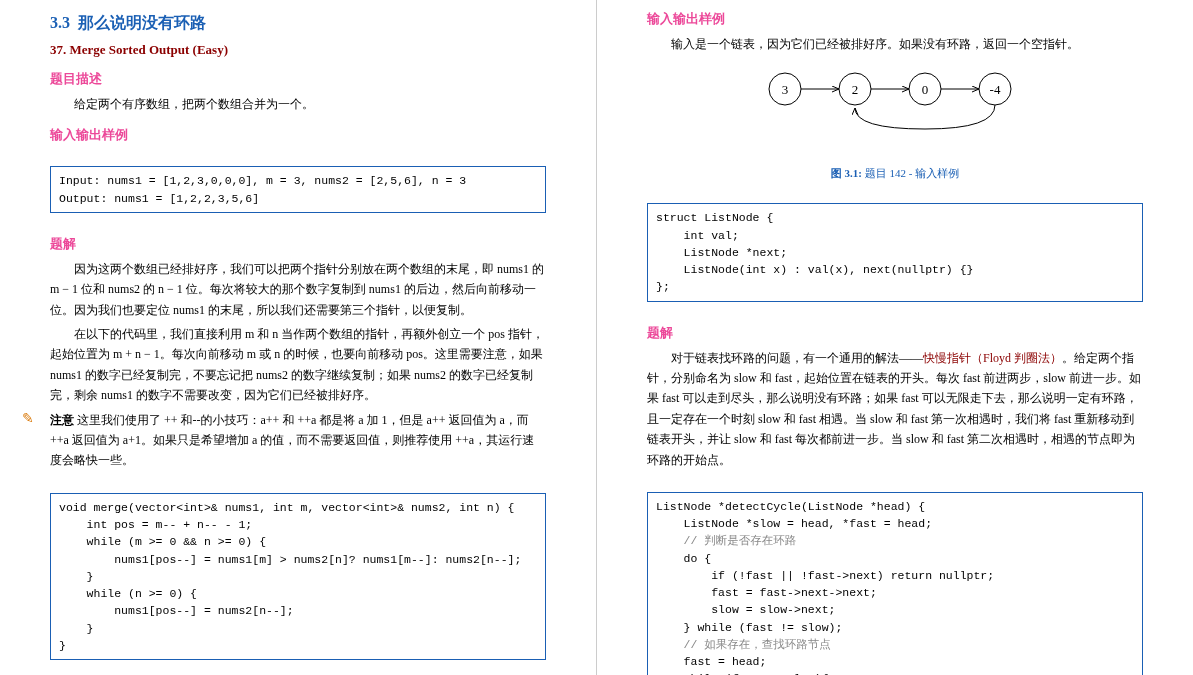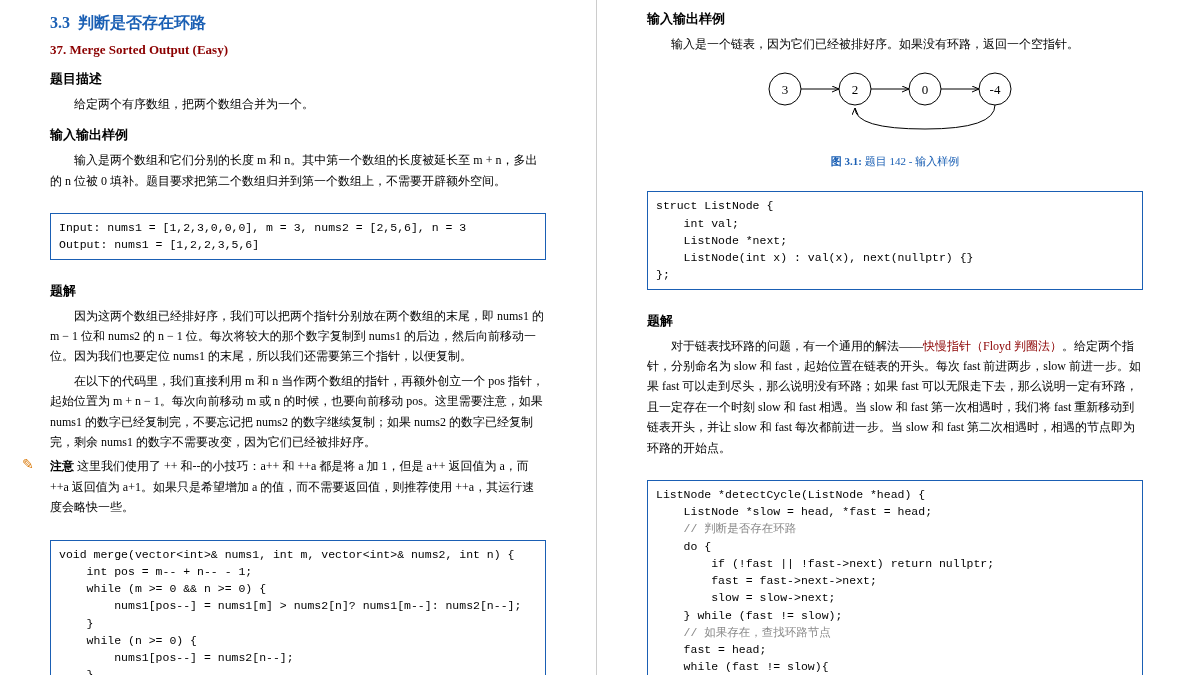--- a/index.html
+++ b/index.html
@@ -28,21 +28,21 @@
     font-size: 16px;
     margin: 3px 0 8px 0;
   }
   .h-problem {
     color: #8b0000;
     font-weight: bold;
     font-size: 13px;
     margin: 6px 0 10px 0;
   }
   .h-sub {
-    color: #000000;
+    color: #ec4899;
     font-weight: bold;
     font-size: 13px;
     margin: 12px 0 6px 0;
   }
   p {
     margin: 4px 0;
     line-height: 1.7;
     text-indent: 2em;
     font-size: 12px;
   }
@@ -56,53 +56,52 @@
     white-space: pre;
     margin: 22px 0;
     overflow: hidden;
   }
   .warn { color: #000000; font-weight: bold; }
   .figure { text-align: center; margin: 10px 0; }
   .figure-caption {
     text-align: center;
     color: #1a5fb4;
     font-size: 11px;
-    margin-top: 6px;
+    margin-top: 18px;
   }
   .comment { color: #888; }
   .underline-red { color: #8b0000; }
   .margin-icon {
     position: absolute;
     left: 22px;
     color: #d97706;
     font-size: 14px;
   }
   svg text { font-family: serif; font-size: 13px; }
 </style>
 </head>
 <body>
 
 <div class="page-container">
 
   <div class="col col-left">
     <div class="h-section">
       <span>3.3</span>
-      &nbsp;<span>判断是否存在环路</span>
+      &nbsp;<span>那么说明没有环路</span>
     </div>
 
     <div class="h-problem">
       <span>37.</span>
       <span>Merge Sorted Output (Easy)</span>
     </div>
 
     <div class="h-sub">题目描述</div>
     <p>给定两个有序数组，把两个数组合并为一个。</p>
 
     <div class="h-sub">输入输出样例</div>
-    <p>输入是两个数组和它们分别的长度 m 和 n。其中第一个数组的长度被延长至 m + n，多出的 n 位被 0 填补。题目要求把第二个数组归并到第一个数组上，不需要开辟额外空间。</p>
 
     <div class="codebox">Input: nums1 = [1,2,3,0,0,0], m = 3, nums2 = [2,5,6], n = 3
 Output: nums1 = [1,2,2,3,5,6]</div>
 
     <div class="h-sub">题解</div>
     <p>因为这两个数组已经排好序，我们可以把两个指针分别放在两个数组的末尾，即 nums1 的 m − 1 位和 nums2 的 n − 1 位。每次将较大的那个数字复制到 nums1 的后边，然后向前移动一位。因为我们也要定位 nums1 的末尾，所以我们还需要第三个指针，以便复制。</p>
     <p>在以下的代码里，我们直接利用 m 和 n 当作两个数组的指针，再额外创立一个 pos 指针，起始位置为 m + n − 1。每次向前移动 m 或 n 的时候，也要向前移动 pos。这里需要注意，如果 nums1 的数字已经复制完，不要忘记把 nums2 的数字继续复制；如果 nums2 的数字已经复制完，剩余 nums1 的数字不需要改变，因为它们已经被排好序。</p>
 
     <span class="margin-icon">✎</span>
     <p class="noindent">

